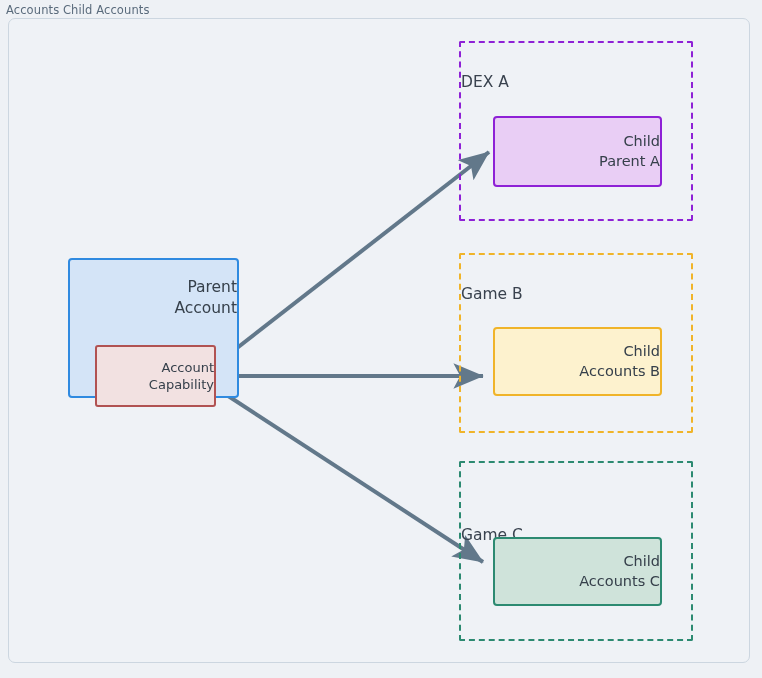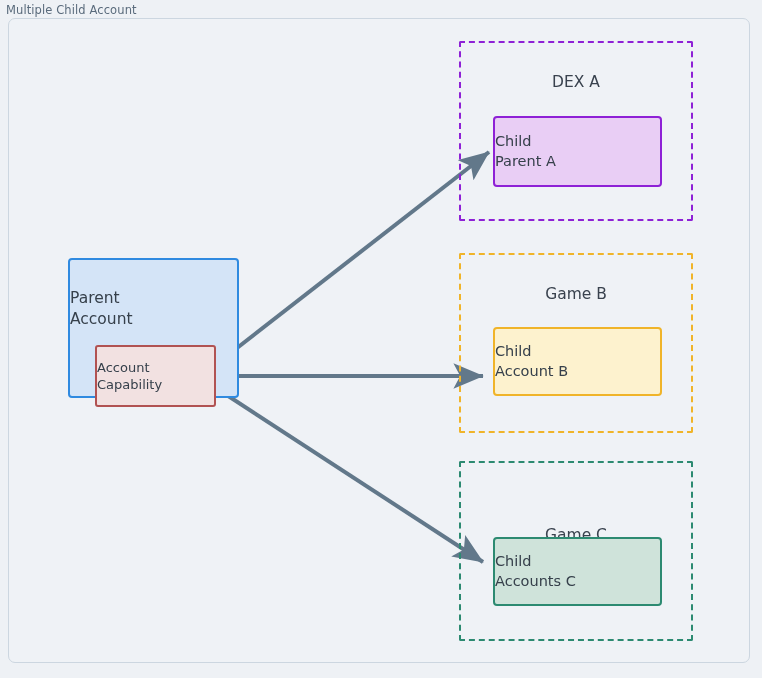--- a/index.html
+++ b/index.html
@@ -39,38 +39,38 @@
     border-radius: 7px;
     box-sizing: border-box;
   }
 
   
   .node {
     position: absolute;
     box-sizing: border-box;
     display: flex;
     flex-direction: column;
-    align-items: flex-start;
+    align-items: flex-end;
     justify-content: center;
     text-align: center;
     line-height: 1.34;
     color: #36404b;
   }
 
   
   #parent-account {
     left: 68px;
     top: 258px;
     width: 171px;
     height: 140px;
     background: #d4e4f7;
     border: 2px solid #2f8ae0;
     border-radius: 4px;
     justify-content: flex-start;
-    padding-top: 28px;
+    padding-top: 17px;
   }
   #parent-account .node-label {
     font-size: 15.5px;
     color: #36404b;
   }
 
   
   #account-capability {
     left: 95px;
     top: 345px;
@@ -87,21 +87,20 @@
     position: absolute;
     box-sizing: border-box;
     border-style: dashed;
     border-width: 2px;
     border-radius: 2px;
     background: transparent;
   }
   .group-title {
     position: absolute;
     width: 100%;
-    text-align: center;
     font-size: 15.5px;
     color: #39424e;
   }
 
   #group-dex-a   { left: 459px; top: 41px;  width: 234px; height: 180px; border-color: #8e21d6; }
   #group-defi-b  { left: 459px; top: 253px; width: 234px; height: 180px; border-color: #f0b429; }
   #group-game-c  { left: 459px; top: 461px; width: 234px; height: 180px; border-color: #2c8a71; }
 
   #group-dex-a  .group-title { top: 30px; }
   #group-defi-b .group-title { top: 30px; }
@@ -134,21 +133,21 @@
     width: 762px;
     height: 678px;
     pointer-events: none;
   }
 </style>
 </head>
 <body>
 
 <div id="page">
 
-  <div id="frame-title">Multiple Child Account</div>
+  <div id="frame-title">Accounts Child Accounts</div>
 
   <div id="canvas-frame"></div>
 
   <svg id="arrow-layer" viewBox="0 0 762 678" width="762" height="678">
     <defs>
       <marker id="arrowhead" markerWidth="9" markerHeight="9" refX="7.4" refY="3.2" orient="auto" markerUnits="strokeWidth">
         <path d="M0,0 L7.6,3.2 L0,6.4 L1.7,3.2 z" fill="#62788a"></path>
       </marker>
     </defs>
 
@@ -175,21 +174,21 @@
   <div class="node child-node" id="child-account-a">
     <span>Child</span>
     <span>Parent A</span>
   </div>
 
   <div class="group" id="group-defi-b">
     <div class="group-title">Game B</div>
   </div>
   <div class="node child-node" id="child-account-b">
     <span>Child</span>
-    <span>Account B</span>
+    <span>Accounts B</span>
   </div>
 
   <div class="group" id="group-game-c">
     <div class="group-title">Game C</div>
   </div>
   <div class="node child-node" id="child-account-c">
     <span>Child</span>
     <span>Accounts C</span>
   </div>
 

